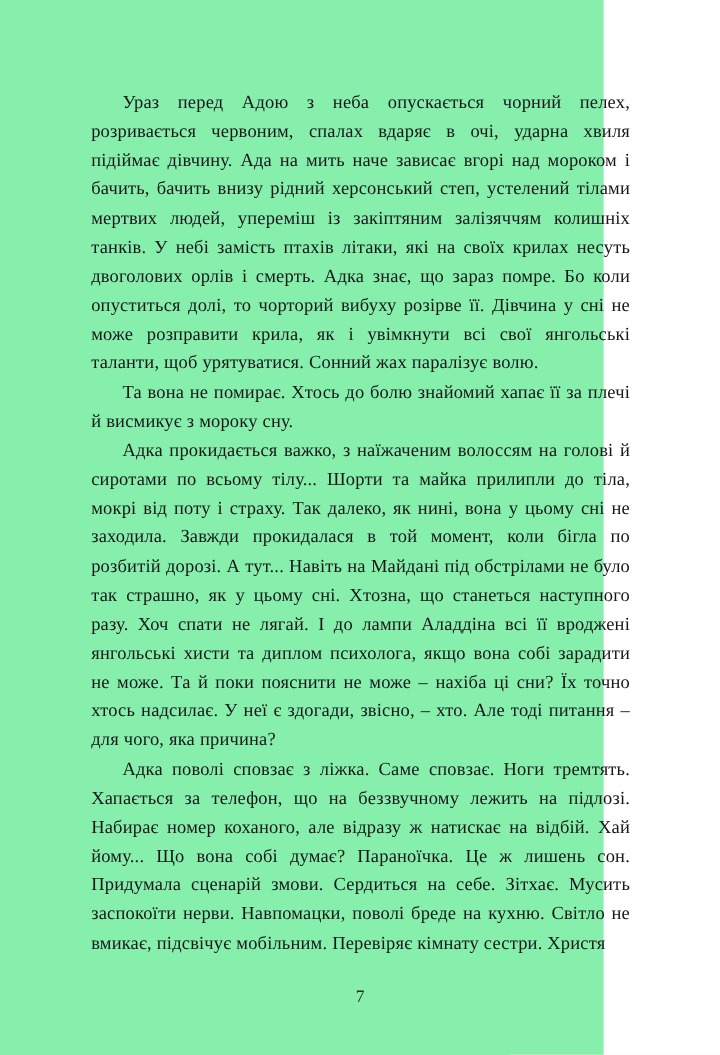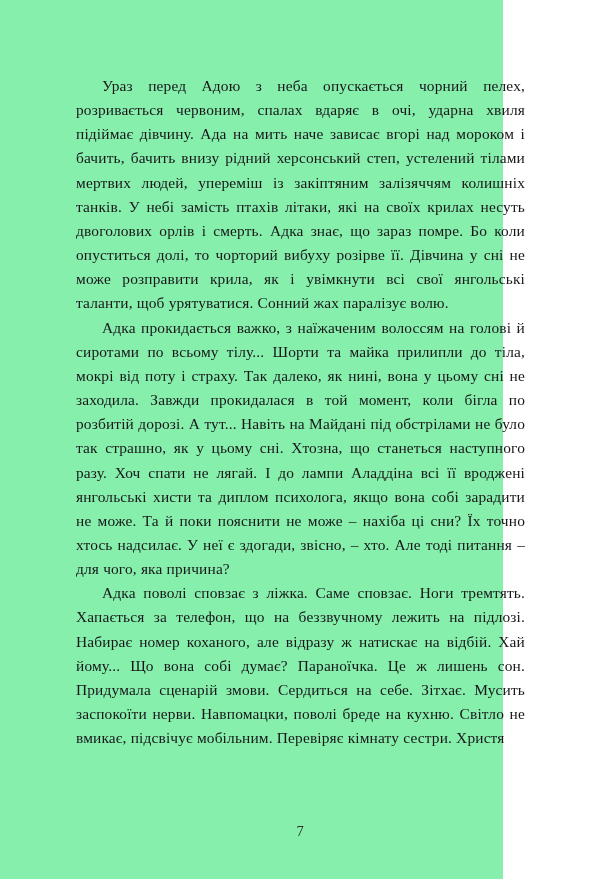--- a/index.html
+++ b/index.html
@@ -69,20 +69,21 @@
 </style>
 </head>
 <body>
 
 <div class="page">
 
   <div class="text-block">
 
     <p class="para">Ураз перед Адою з неба опускається чорний пелех, розривається червоним, спалах вдаряє в очі, ударна хвиля підіймає дівчину. Ада на мить наче зависає вгорі над мороком і бачить, бачить внизу рідний херсонський степ, устелений тілами мертвих людей, уперемiш із закіптяним залізяччям колишніх танків. У небі замість птахів літаки, які на своїх крилах несуть двоголових орлів і смерть. Адка знає, що зараз помре. Бо коли опуститься долі, то чорторий вибуху розірве її. Дівчина у сні не може розправити крила, як і увімкнути всі свої янгольські таланти, щоб урятуватися. Сонний жах паралізує волю.</p>
 
+    <p class="para">Та вона не помирає. Хтось до болю знайомий хапає її за плечі й висмикує з мороку сну.</p>
 
     <p class="para"><span>Адка прокидається важко, з наїжаченим волоссям на голові й сиротами по всьому тілу... Шорти та майка прилипли до тіла, мокрі від поту і страху. Так далеко, як нині, вона у цьому сні не заходила. Завжди прокидалася в той момент, коли бігла по розбитій дорозі. А тут... Навіть на Майдані під обстрілами не було так страшно, як у цьому сні. Хтозна, що станеться наступного разу. Хоч спати не лягай. І до лампи Аладдіна всі її вроджені янгольські хисти та диплом психолога, якщо вона собі зарадити не може. Та й поки пояснити не може – нахіба ці сни? Їх точно хтось надсилає. У неї є здогади, звісно, – хто. Але тоді питання – </span><span class="italic">для чого, яка причина?</span></p>
 
     <p class="para">Адка поволі сповзає з ліжка. Саме сповзає. Ноги тремтять. Хапається за телефон, що на беззвучному лежить на підлозі. Набирає номер коханого, але відразу ж натискає на відбій. Хай йому... Що вона собі думає? Параноїчка. Це ж лишень сон. Придумала сценарій змови. Сердиться на себе. Зітхає. Мусить заспокоїти нерви. Навпомацки, поволі бреде на кухню. Світло не вмикає, підсвічує мобільним. Перевіряє кімнату сестри. Христя</p>
 
   </div>
 
   <div class="folio">7</div>
 
 </div>

